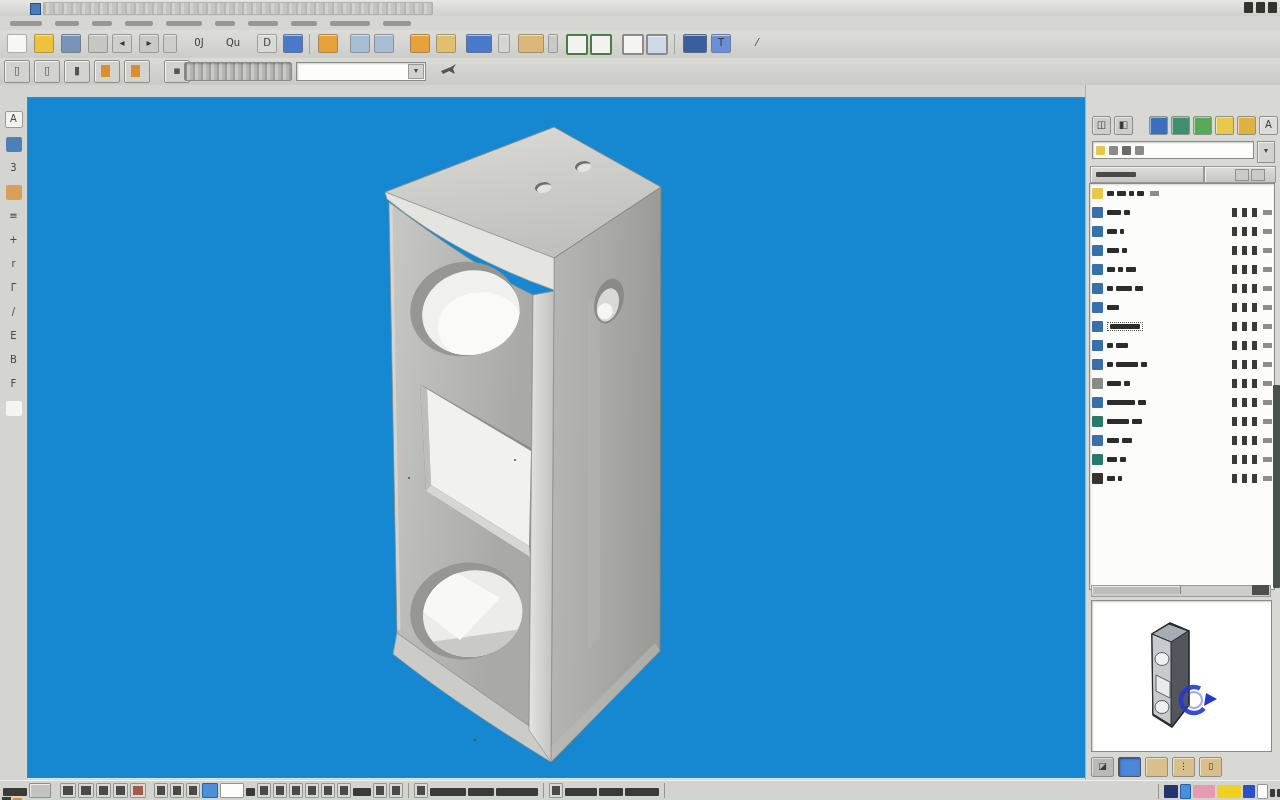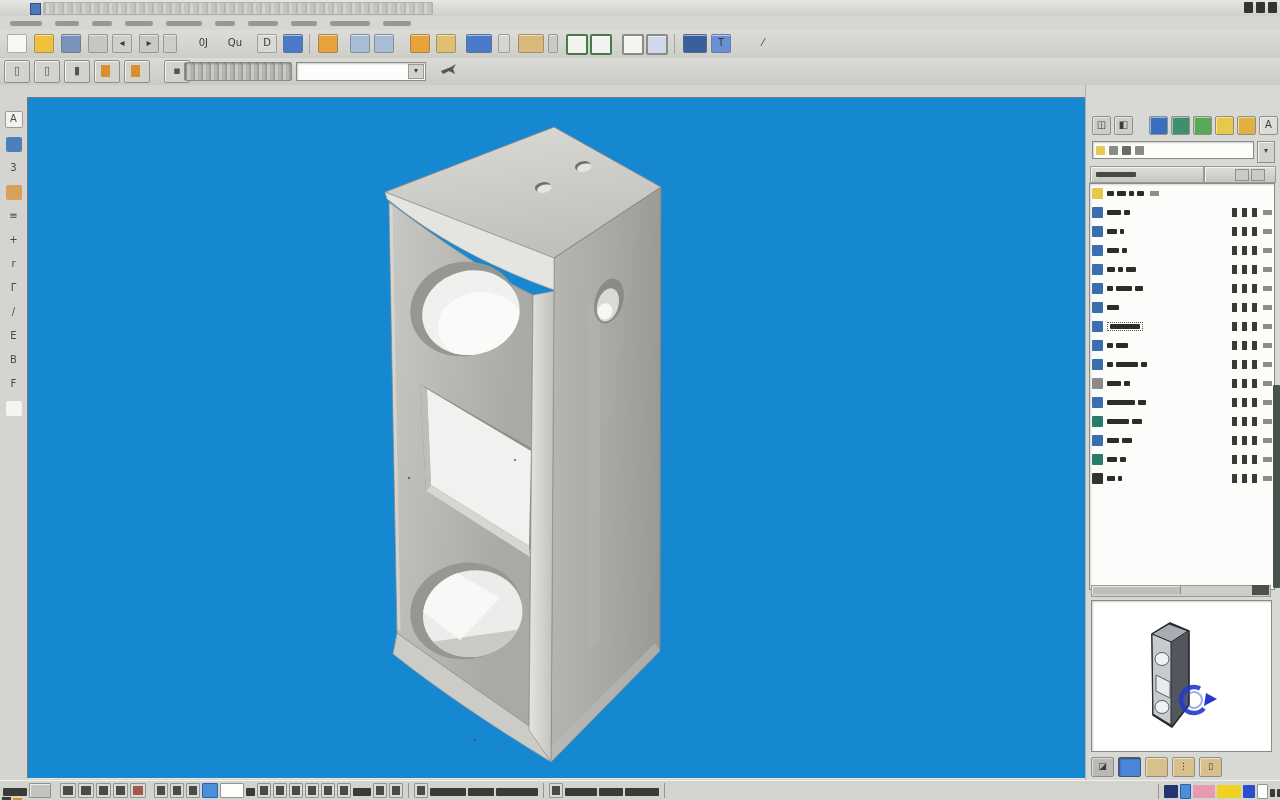--- a/index.html
+++ b/index.html
@@ -18,21 +18,21 @@
   
   #menubar{position:absolute;left:10px;top:16px;width:1260px;height:14px;display:flex;gap:13px;align-items:center;}
   .mword{height:5px;background:#8e8e88;border-radius:2px;filter:blur(.7px);opacity:.85;}
   
   #toolbar1{position:absolute;left:0;top:30px;width:1280px;height:28px;
     background:linear-gradient(#dcdcd8,#cecec9);border-bottom:1px solid #b2b2ae;white-space:nowrap;}
   .ticon{display:inline-block;width:18px;height:17px;margin:4px 0 0 7px;vertical-align:top;
     border:1px solid rgba(110,110,106,.55);border-radius:2px;background:#cfcfcb;
     font-size:10px;line-height:16px;text-align:center;color:#3a3a36;filter:blur(.35px);
     box-shadow:inset 0 1px 0 rgba(255,255,255,.55);}
-  .ticon.flat{background:transparent;border-color:transparent;box-shadow:none;text-align:right;}
+  .ticon.flat{background:transparent;border-color:transparent;box-shadow:none;}
   .tsep{display:inline-block;width:1px;height:20px;margin:4px 2px 0 6px;background:#a4a4a0;vertical-align:top;}
   #toolbar2{position:absolute;left:0;top:58px;width:1280px;height:27px;
     background:linear-gradient(#dadad6,#cacac6);border-bottom:1px solid #aeaeaa;}
   #vtbtns{position:absolute;left:4px;top:2px;display:flex;gap:4px;}
   .vbtn{position:relative;width:24px;height:21px;background:#d2d2ce;border:1px solid #8e8e8a;border-radius:2px;
     box-shadow:inset 1px 1px 0 #f2f2ee;font-size:11px;line-height:20px;text-align:center;color:#55554f;filter:blur(.3px);}
   .vbtn:nth-child(6){margin-left:10px;}
   .vaccent{position:absolute;left:6px;top:4px;width:9px;height:12px;}
   #vtcombo1{position:absolute;left:184px;top:4px;width:106px;height:17px;border:1px solid #8a8a86;
     border-radius:2px;box-shadow:inset 1px 1px 2px rgba(0,0,0,.25);

